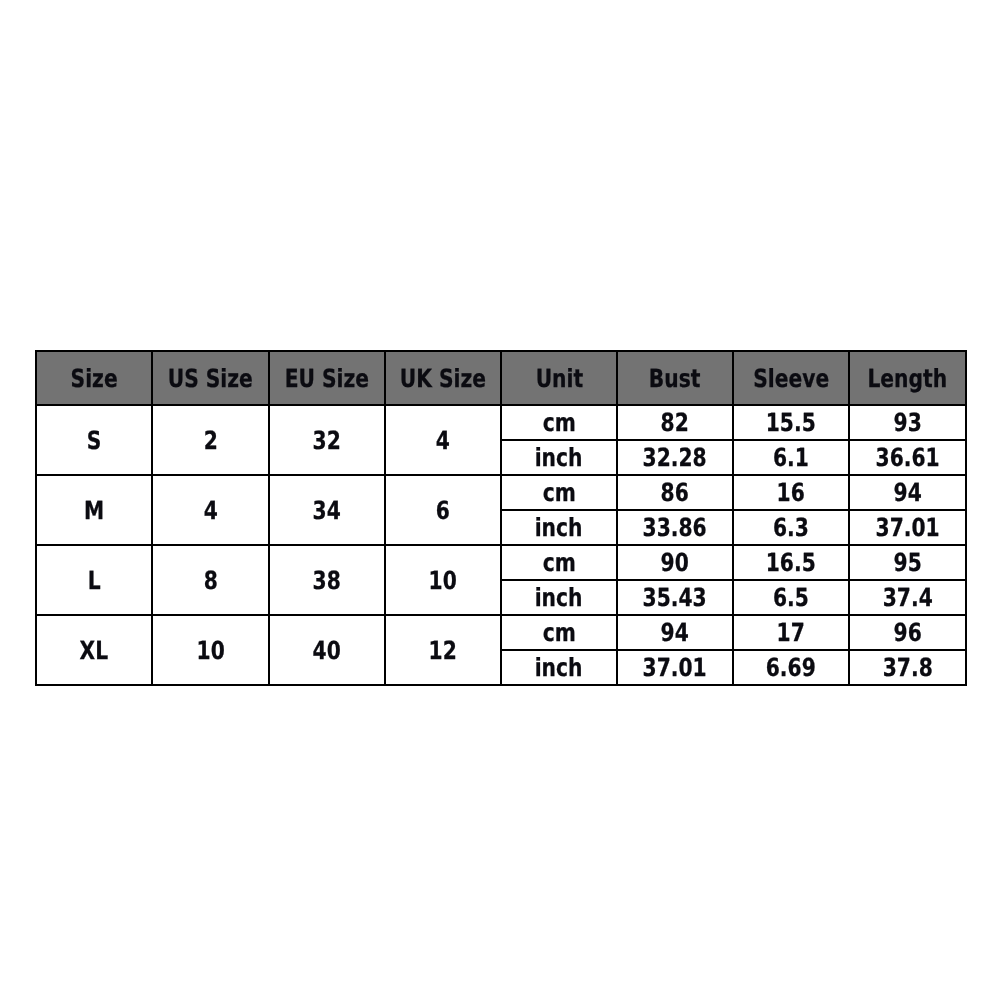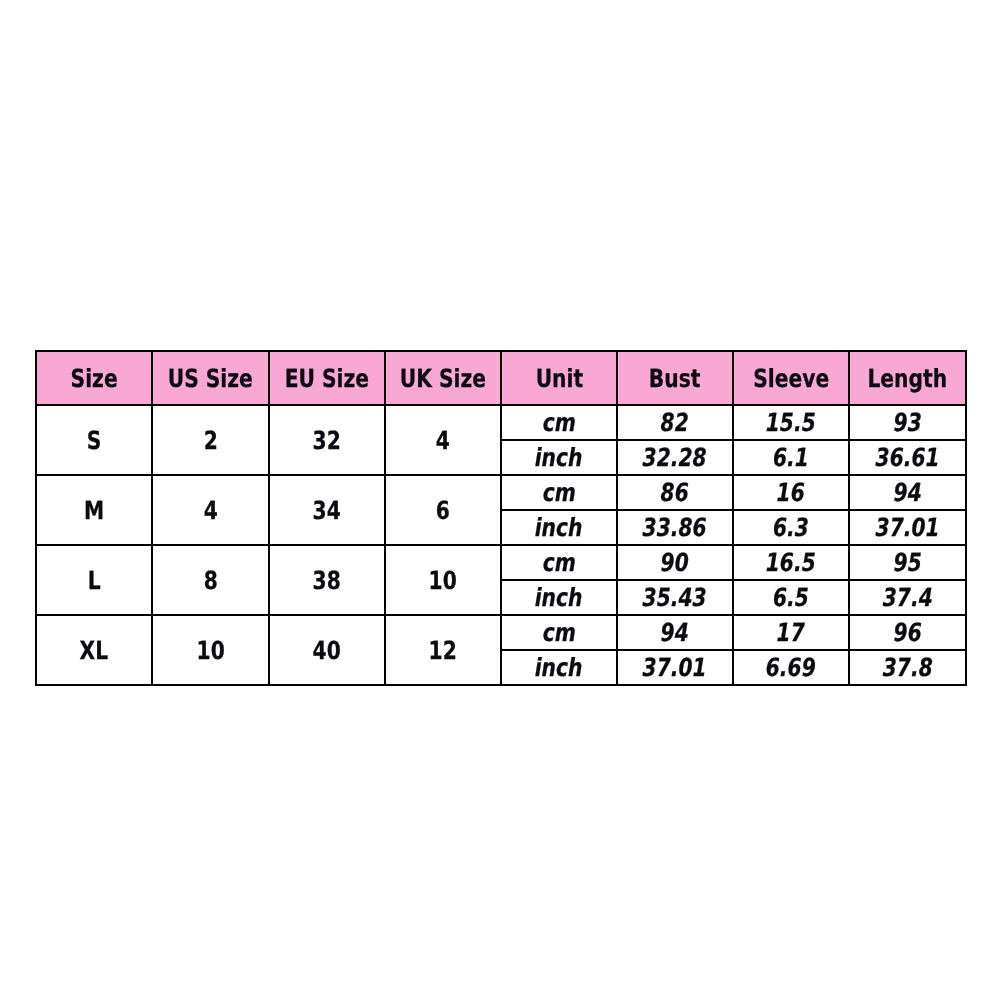--- a/index.html
+++ b/index.html
@@ -24,22 +24,22 @@
     line-height:1;
     padding:0;
     white-space:nowrap;
   }
   table.sizechart td > span.v{
     display:inline-block;
     -webkit-text-stroke:0.25px currentColor;
     transform:scaleX(0.90);
     transform-origin:center center;
   }
-  td.hdr{background:#f9a8d4; height:52px;}
-  td.sub{height:33px;font-style:italic;}
+  td.hdr{background:#737373; height:52px;}
+  td.sub{height:33px;}
   td.merged{height:66px;}
 </style>
 </head>
 <body>
 
 <div id="stage">
 <table class="sizechart">
   <colgroup>
     <col style="width:116px">
     <col style="width:117px">

